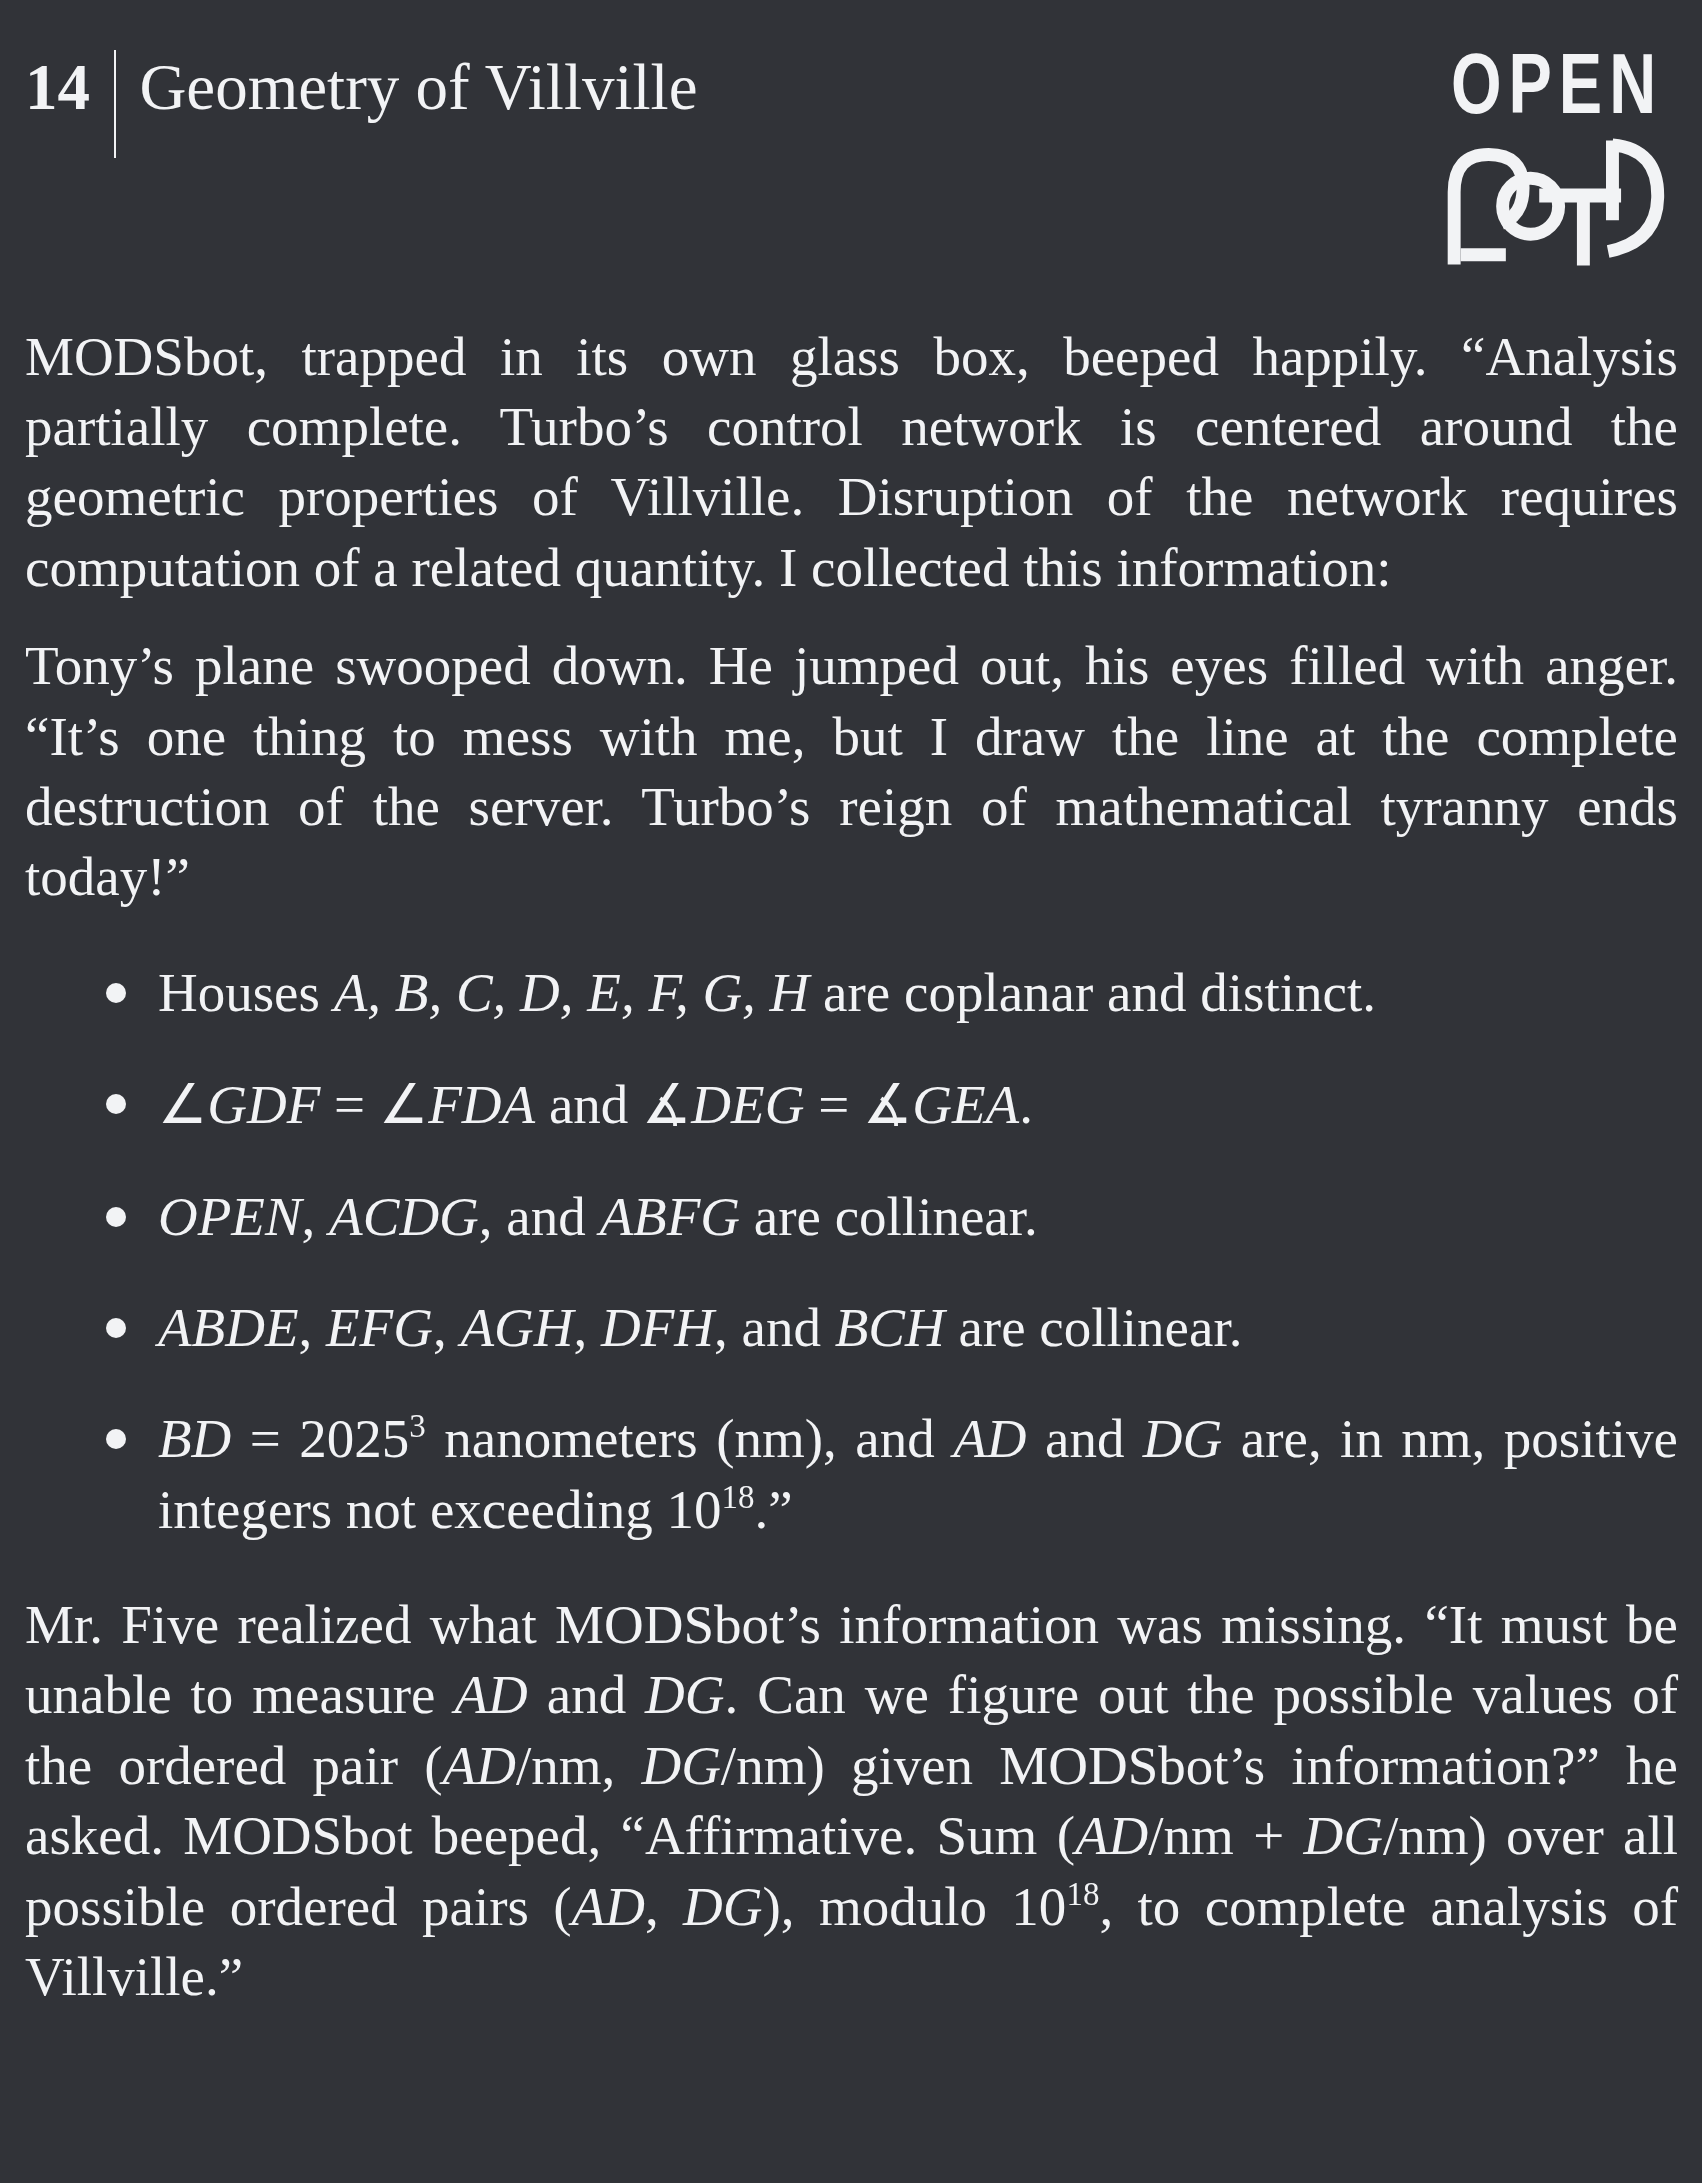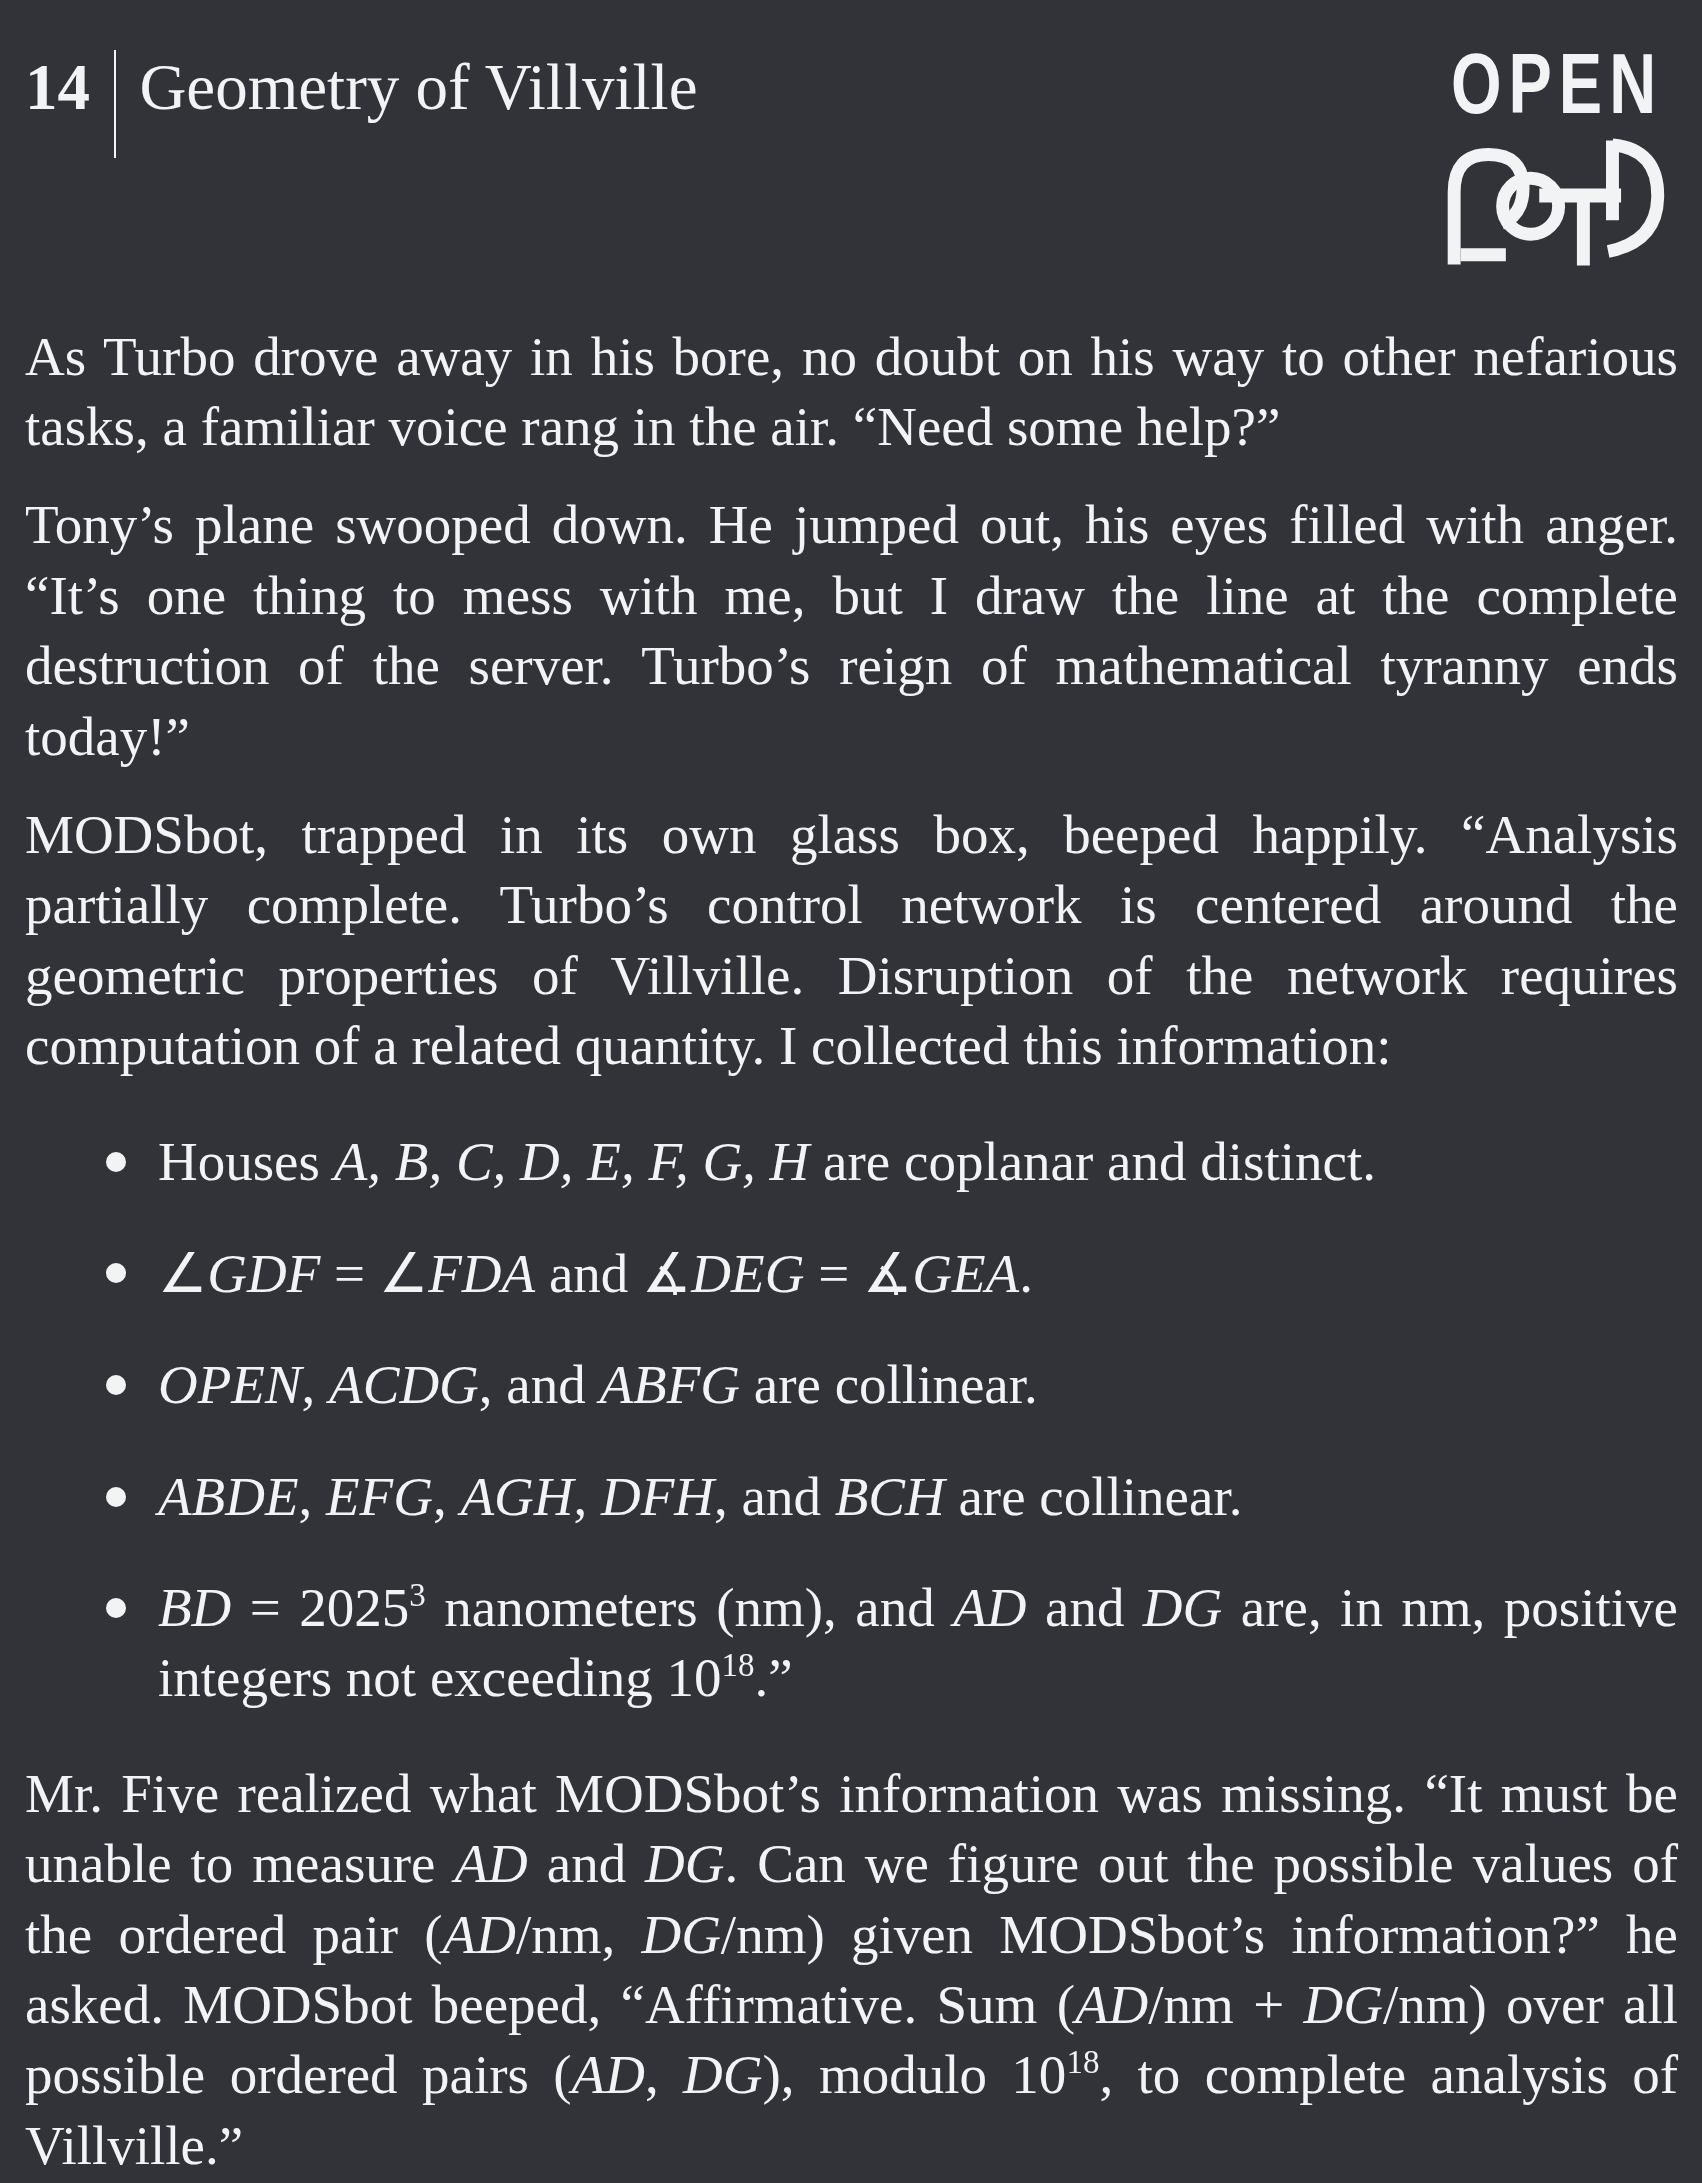--- a/index.html
+++ b/index.html
@@ -64,23 +64,22 @@
         <circle cx="166" cy="136" r="52"></circle>
         <path d="M182 116 H334" stroke-width="26"></path>
         <path d="M264 116 V246"></path>
         <path d="M318 14 V162"></path>
         <path d="M318 22 Q404 30 402 120 Q400 202 310 220"></path>
       </svg>
     </div>
   </header>
 
   <main class="story">
-      <p class="para"><span class="run run-plain">As Turbo drove away in his bore, no doubt on his way to other nefarious tasks, a familiar voice rang in the air. “Need some help?”</span></p>
+      <p class="para"><span class="run run-plain">MODSbot, trapped in its own glass box, beeped happily. “Analysis partially complete. Turbo’s control network is centered around the geometric properties of Villville. Disruption of the network requires computation of a related quantity. I collected this information:</span></p>
       <p class="para"><span class="run run-plain">Tony’s plane swooped down. He jumped out, his eyes filled with anger. “It’s one thing to mess with me, but I draw the line at the complete destruction of the server. Turbo’s reign of mathematical tyranny ends today!”</span></p>
-      <p class="para"><span class="run run-plain">MODSbot, trapped in its own glass box, beeped happily. “Analysis partially complete. Turbo’s control network is centered around the geometric properties of Villville. Disruption of the network requires computation of a related quantity. I collected this information:</span></p>
       <ul class="bullets">
         <li class="bullet-item"><span class="run run-plain">Houses </span><span class="run run-math">A, B, C, D, E, F, G, H</span><span class="run run-plain"> are coplanar and distinct.</span></li>
         <li class="bullet-item"><span class="run run-sym">∠</span><span class="run run-math">GDF</span><span class="run run-plain"> = </span><span class="run run-sym">∠</span><span class="run run-math">FDA</span><span class="run run-plain"> and </span><span class="run run-sym">∡</span><span class="run run-math">DEG</span><span class="run run-plain"> = </span><span class="run run-sym">∡</span><span class="run run-math">GEA</span><span class="run run-plain">.</span></li>
         <li class="bullet-item"><span class="run run-math">OPEN</span><span class="run run-plain">, </span><span class="run run-math">ACDG</span><span class="run run-plain">, and </span><span class="run run-math">ABFG</span><span class="run run-plain"> are collinear.</span></li>
         <li class="bullet-item"><span class="run run-math">ABDE</span><span class="run run-plain">, </span><span class="run run-math">EFG</span><span class="run run-plain">, </span><span class="run run-math">AGH</span><span class="run run-plain">, </span><span class="run run-math">DFH</span><span class="run run-plain">, and </span><span class="run run-math">BCH</span><span class="run run-plain"> are collinear.</span></li>
         <li class="bullet-item"><span class="run run-math">BD</span><span class="run run-plain"> = 2025</span><span class="run run-sup">3</span><span class="run run-plain"> nanometers (nm), and </span><span class="run run-math">AD</span><span class="run run-plain"> and </span><span class="run run-math">DG</span><span class="run run-plain"> are, in nm, positive integers not exceeding 10</span><span class="run run-sup">18</span><span class="run run-plain">.”</span></li>
       </ul>
       <p class="para"><span class="run run-plain">Mr. Five realized what MODSbot’s information was missing. “It must be unable to measure </span><span class="run run-math">AD</span><span class="run run-plain"> and </span><span class="run run-math">DG</span><span class="run run-plain">. Can we figure out the possible values of the ordered pair (</span><span class="run run-math">AD</span><span class="run run-plain">/nm, </span><span class="run run-math">DG</span><span class="run run-plain">/nm) given MODSbot’s information?” he asked. MODSbot beeped, “Affirmative. Sum (</span><span class="run run-math">AD</span><span class="run run-plain">/nm + </span><span class="run run-math">DG</span><span class="run run-plain">/nm) over all possible ordered pairs (</span><span class="run run-math">AD</span><span class="run run-plain">, </span><span class="run run-math">DG</span><span class="run run-plain">), modulo 10</span><span class="run run-sup">18</span><span class="run run-plain">, to complete analysis of Villville.”</span></p>
     </main>
 

